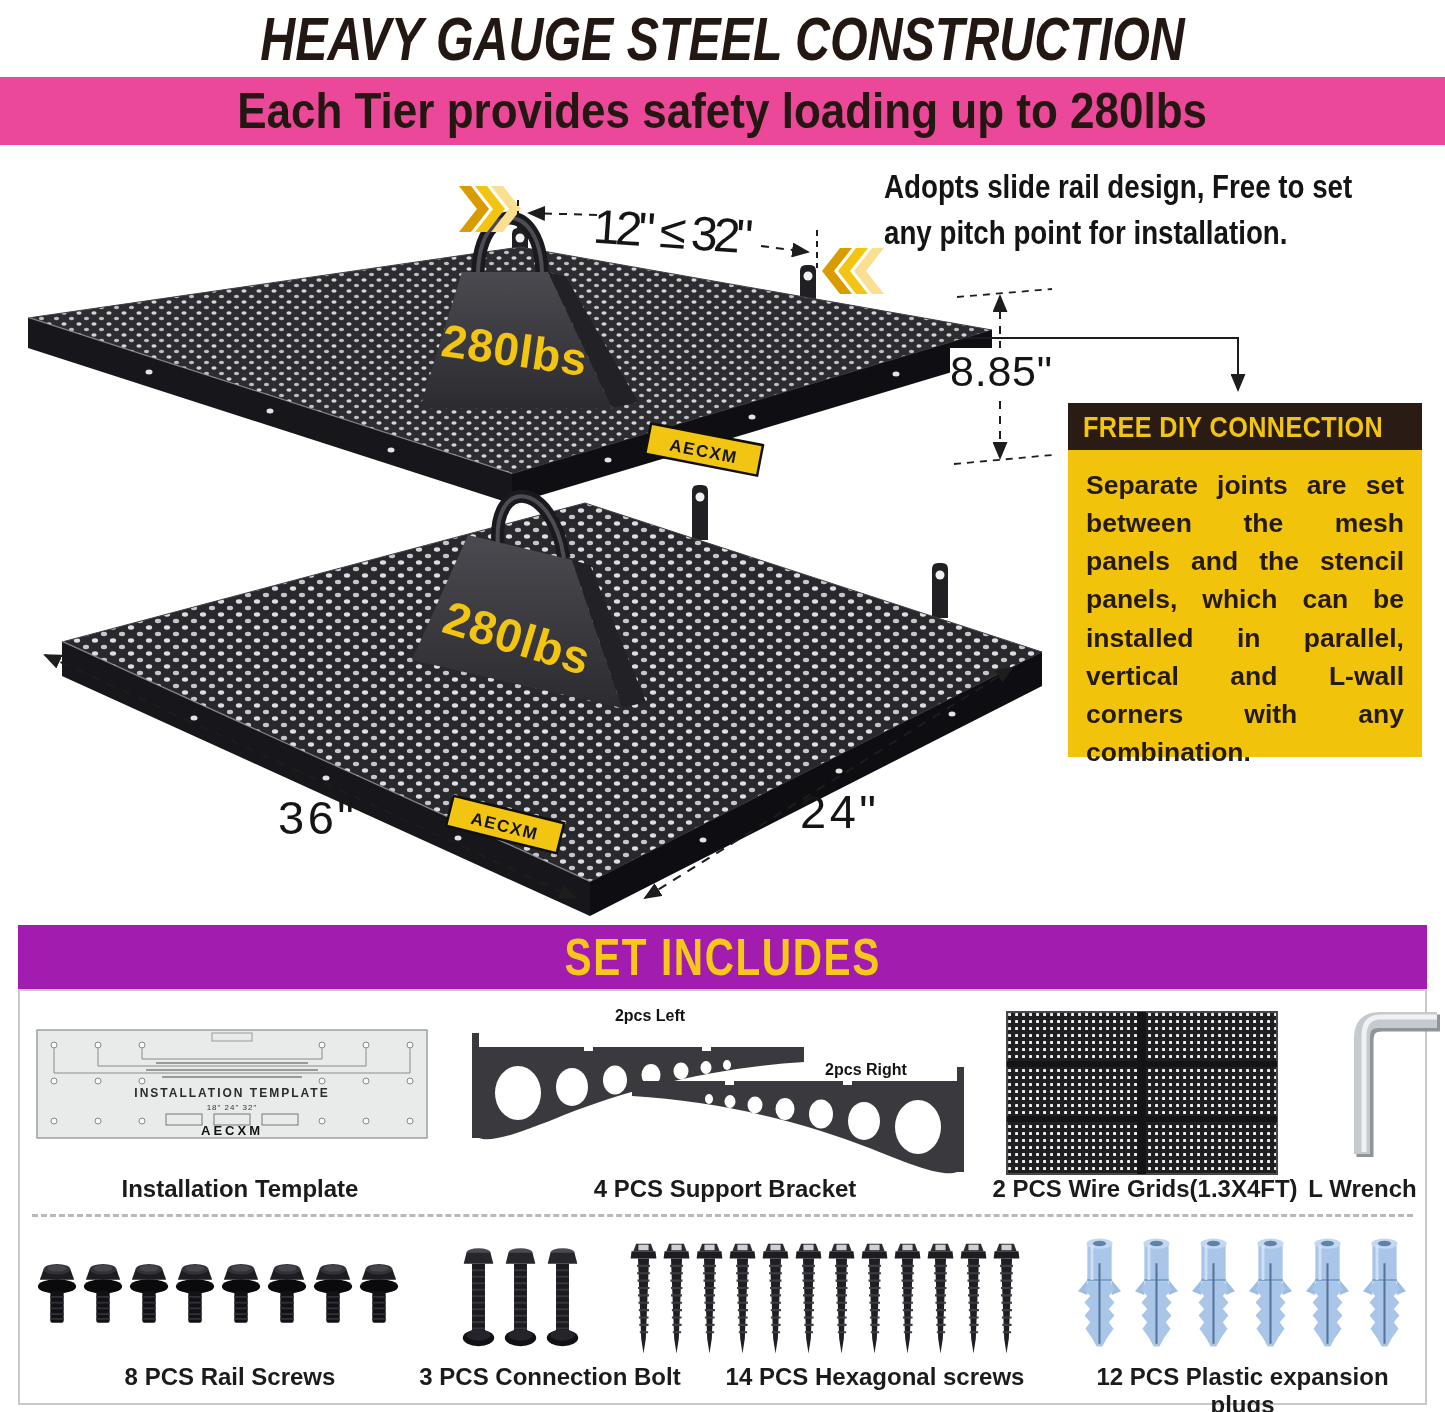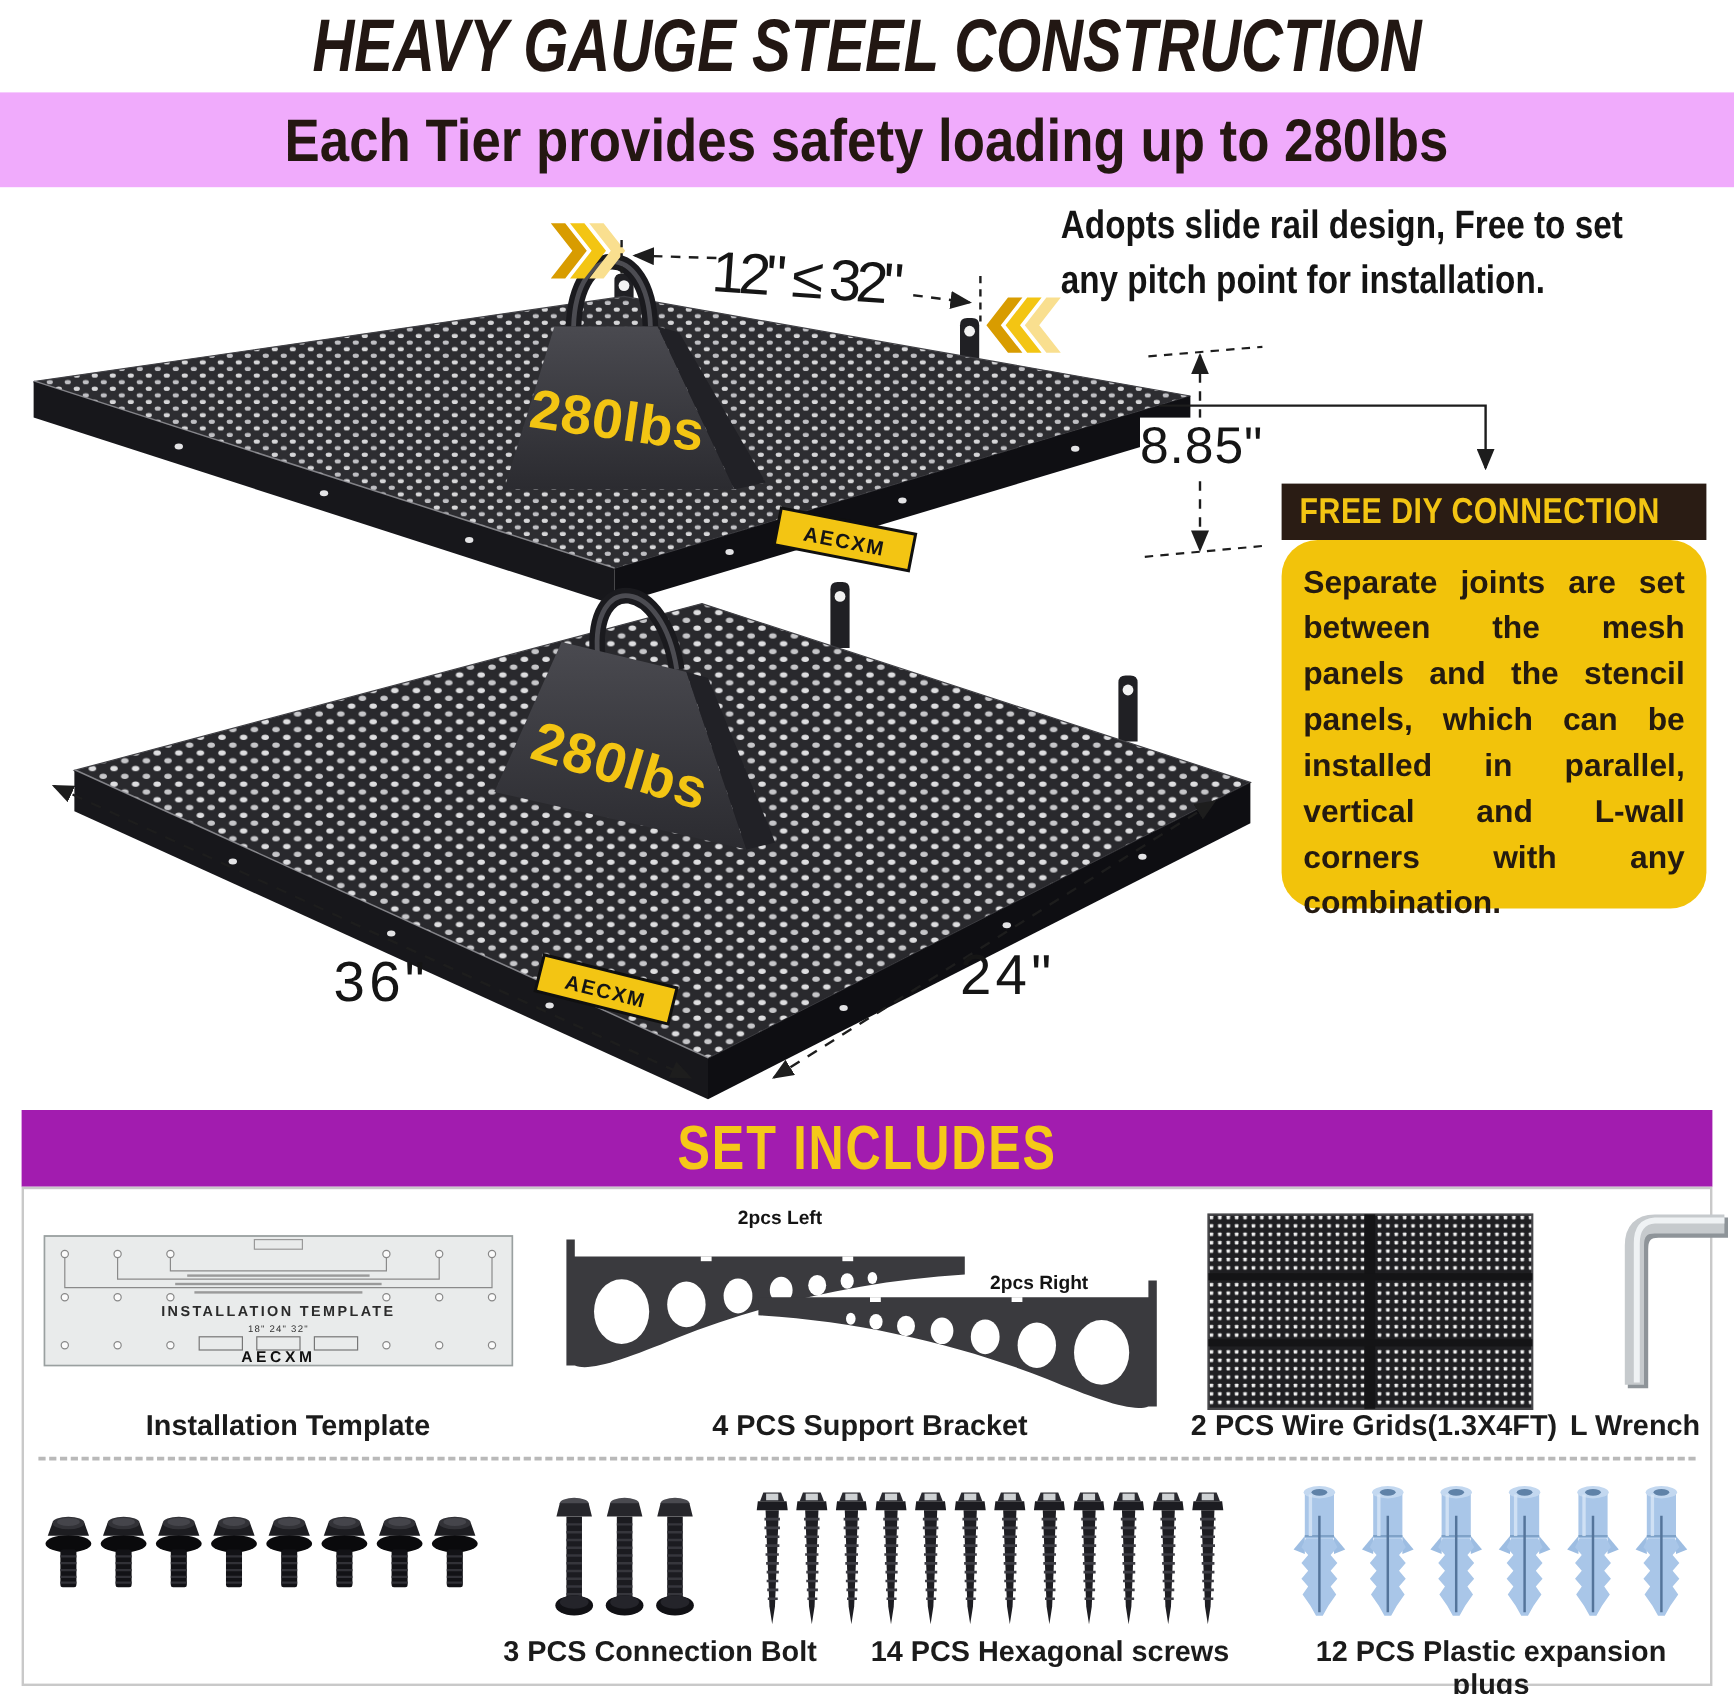--- a/index.html
+++ b/index.html
@@ -3,37 +3,37 @@
 <meta charset="utf-8">
 <style>
   html,body{margin:0;padding:0;background:#fff;}
   .page{position:relative;width:1445px;height:1412px;background:#ffffff;overflow:hidden;
         font-family:"Liberation Sans",sans-serif;color:#1b1b1b;}
   
   .title-bar{position:absolute;top:0;left:0;width:1445px;height:77px;display:flex;align-items:center;justify-content:center;font-style:italic;}
   .title-bar h1{margin:0;font-size:62px;font-weight:bold;color:#221713;white-space:nowrap;
                 transform:scaleX(.78);letter-spacing:0;}
   
-  .banner{position:absolute;top:77px;left:0;width:1445px;height:79px;background:#f0abfc;
+  .banner{position:absolute;top:77px;left:0;width:1445px;height:68px;background:#ec4899;
           display:flex;align-items:center;justify-content:center;}
   .banner span{font-size:50px;font-weight:bold;color:#241711;white-space:nowrap;transform:scaleX(.88);}
   
   .illustration{position:absolute;top:156px;left:0;width:1445px;height:769px;}
   .scene{position:absolute;top:0;left:0;}
   .scene text{font-family:"Liberation Sans",sans-serif;}
   .note-line{position:absolute;left:884px;white-space:nowrap;font-size:33px;font-weight:bold;
              color:#141414;transform:scaleX(.84);transform-origin:left top;}
   .note-line.l1{top:12px;}
   .note-line.l2{top:58px;}
   .diy-box{position:absolute;left:1068px;top:247px;width:354px;height:354px;}
   .diy-head{height:47px;background:#2A1C14;display:flex;align-items:center;padding-left:15px;}
   .diy-head span{font-size:30px;font-weight:bold;color:#F3C513;white-space:nowrap;
                  transform:scaleX(.84);transform-origin:left center;letter-spacing:.5px;}
   .diy-body{background:#F2C30B;height:307px;padding:16px 18px 0;font-size:26.5px;font-weight:bold;
-            color:#241a10;text-align:justify;line-height:1.44;box-sizing:border-box;border-radius:30px;}
+            color:#241a10;text-align:justify;line-height:1.44;box-sizing:border-box;}
   
   .set-bar{position:absolute;top:925px;left:18px;width:1409px;height:64px;background:#a21caf;
            display:flex;align-items:center;justify-content:center;}
   .set-bar span{font-size:52px;font-weight:bold;color:#F5C818;letter-spacing:2px;transform:scaleX(.78);white-space:nowrap;}
   .set-panel{position:absolute;top:989px;left:18px;width:1409px;height:416px;background:#fff;
              border:2px solid #c9c9c9;box-sizing:border-box;}
   .abs{position:absolute;}
   .item-label{position:absolute;font-size:24px;font-weight:bold;color:#1b1b1b;text-align:center;}
   .toplbl{top:184px;}
   .botlbl{top:372px;}
@@ -359,20 +359,21 @@
         <svg viewBox="0 0 44 74">
           <use href="#railscrew"></use>
         </svg>
         <svg viewBox="0 0 44 74">
           <use href="#railscrew"></use>
         </svg>
         <svg viewBox="0 0 44 74">
           <use href="#railscrew"></use>
         </svg>
       </div>
+    <div class="item-label botlbl" style="left:20px;width:380px">8 PCS Rail Screws</div>
 
     <div class="icons bolts">
       <svg viewBox="0 0 40 112">
           <use href="#cbolt"></use>
         </svg>
     <svg viewBox="0 0 40 112">
           <use href="#cbolt"></use>
         </svg>
         <svg viewBox="0 0 40 112">
           <use href="#cbolt"></use>

